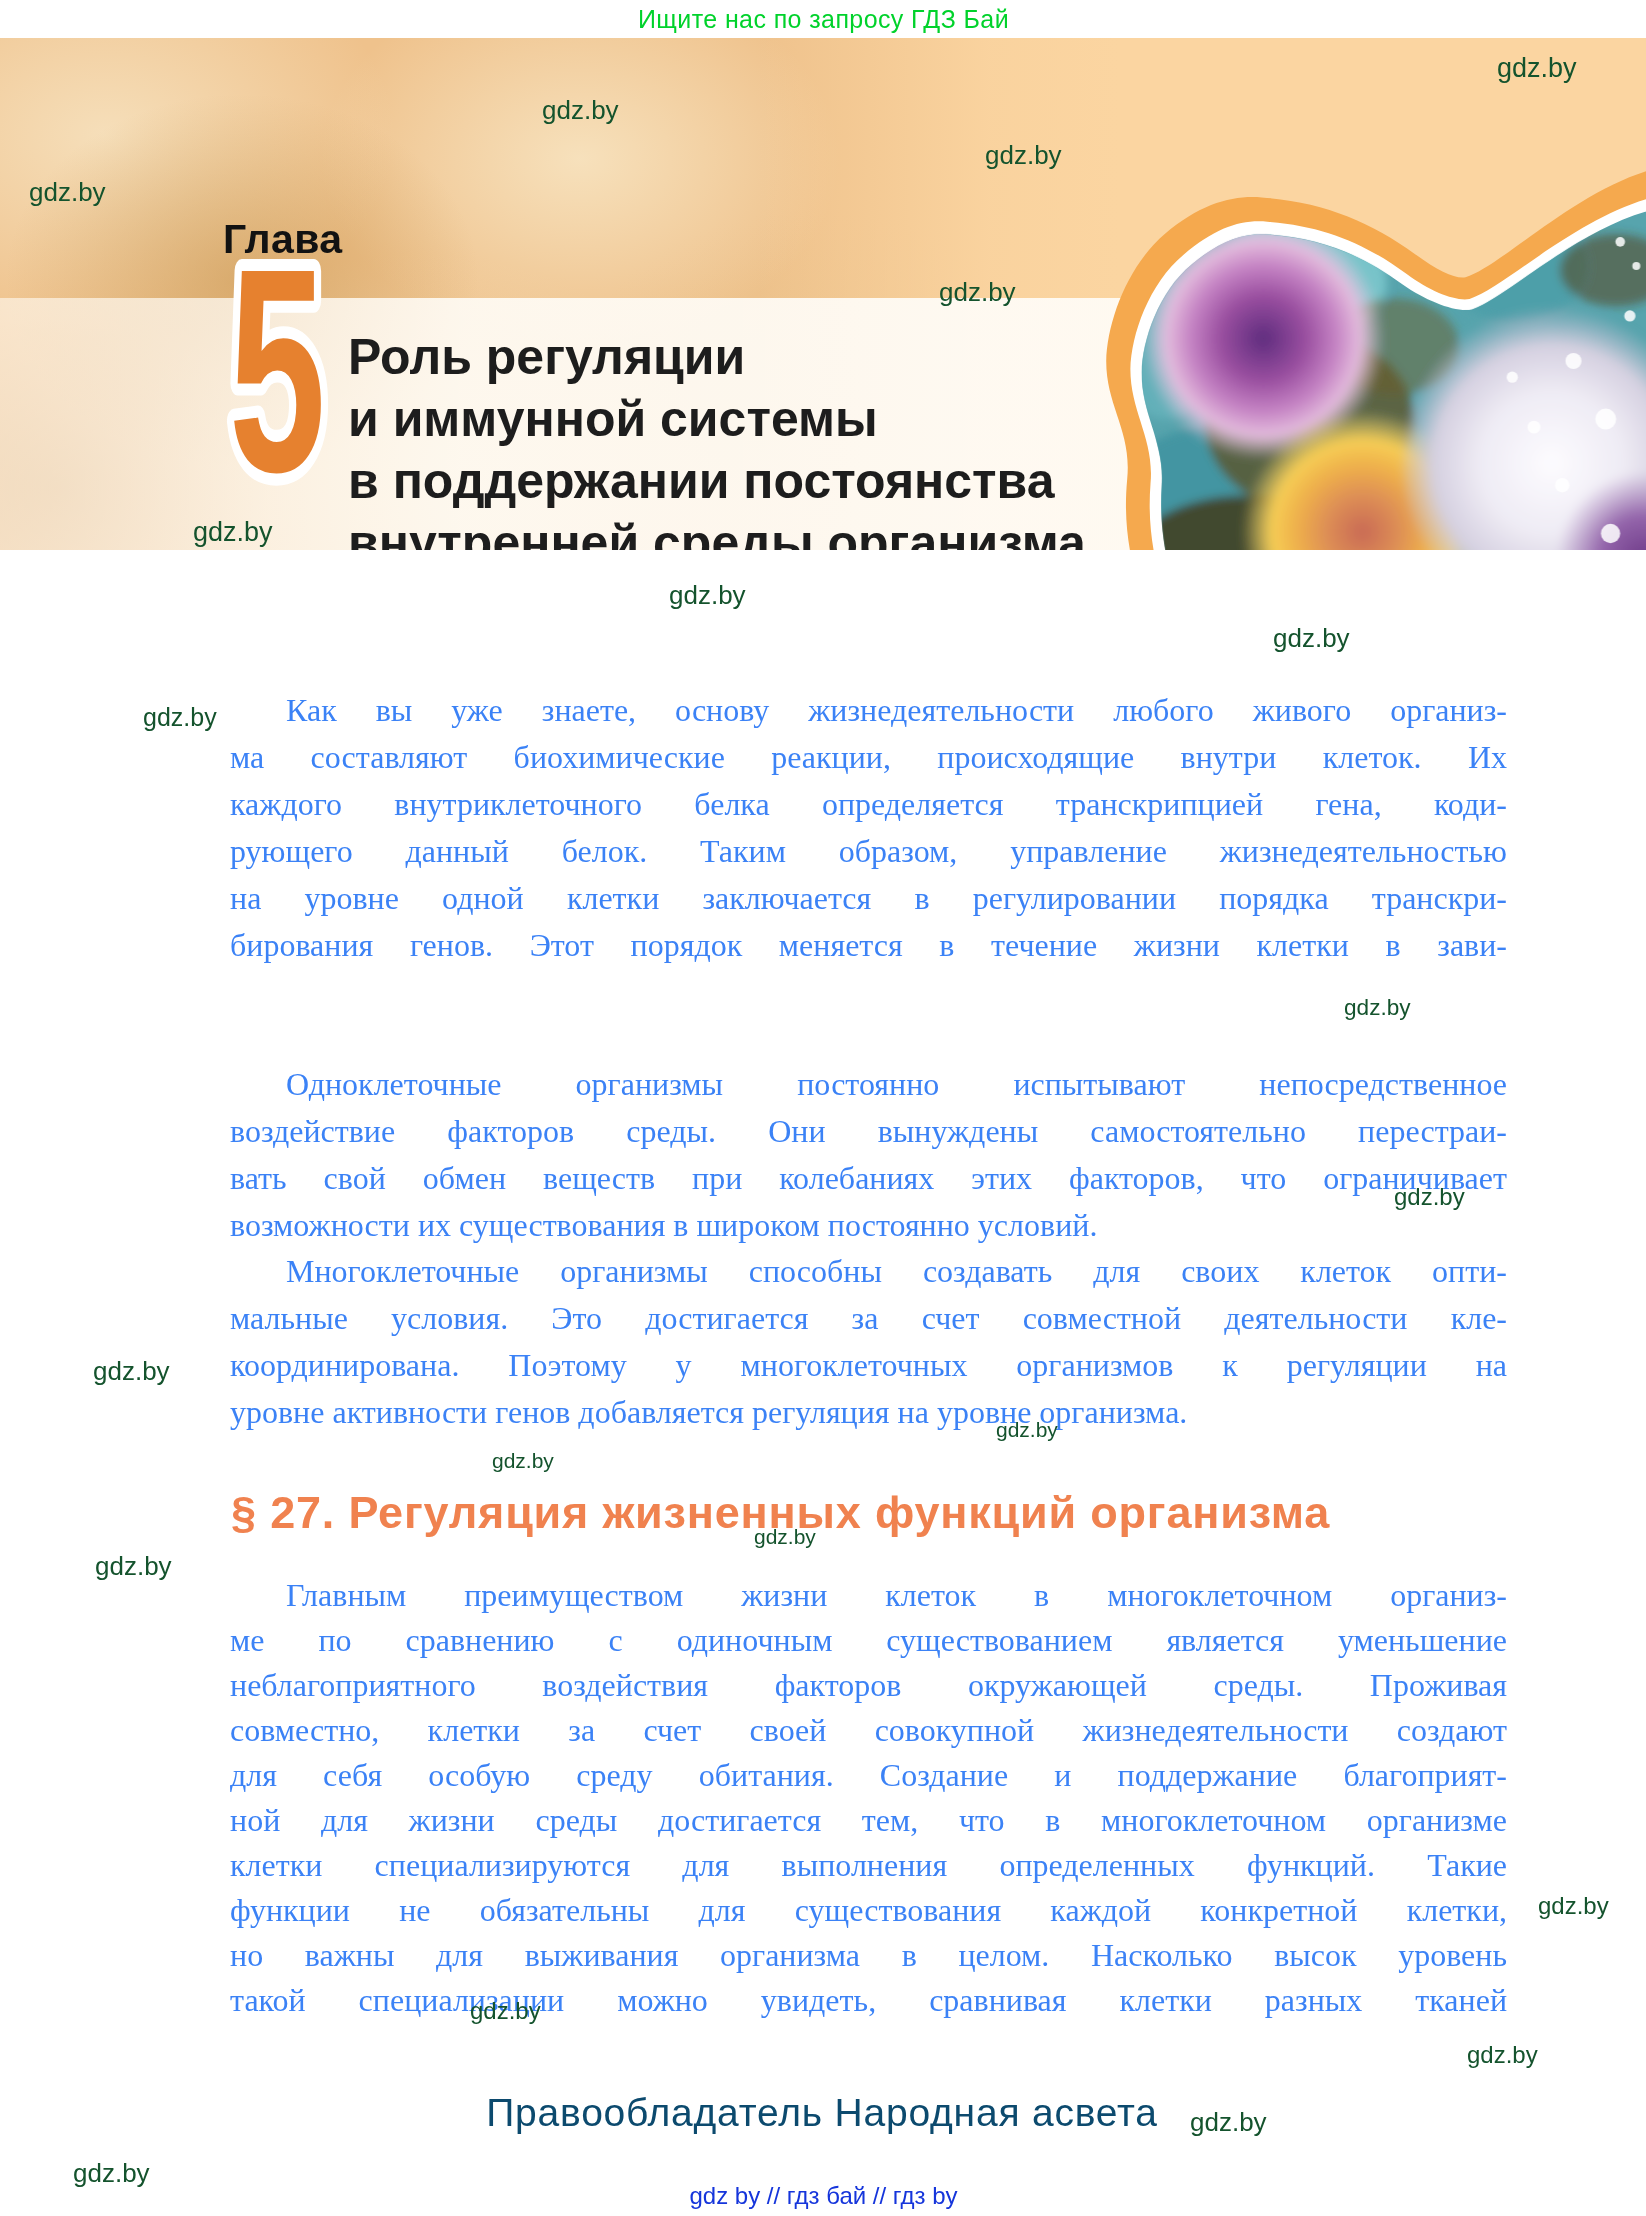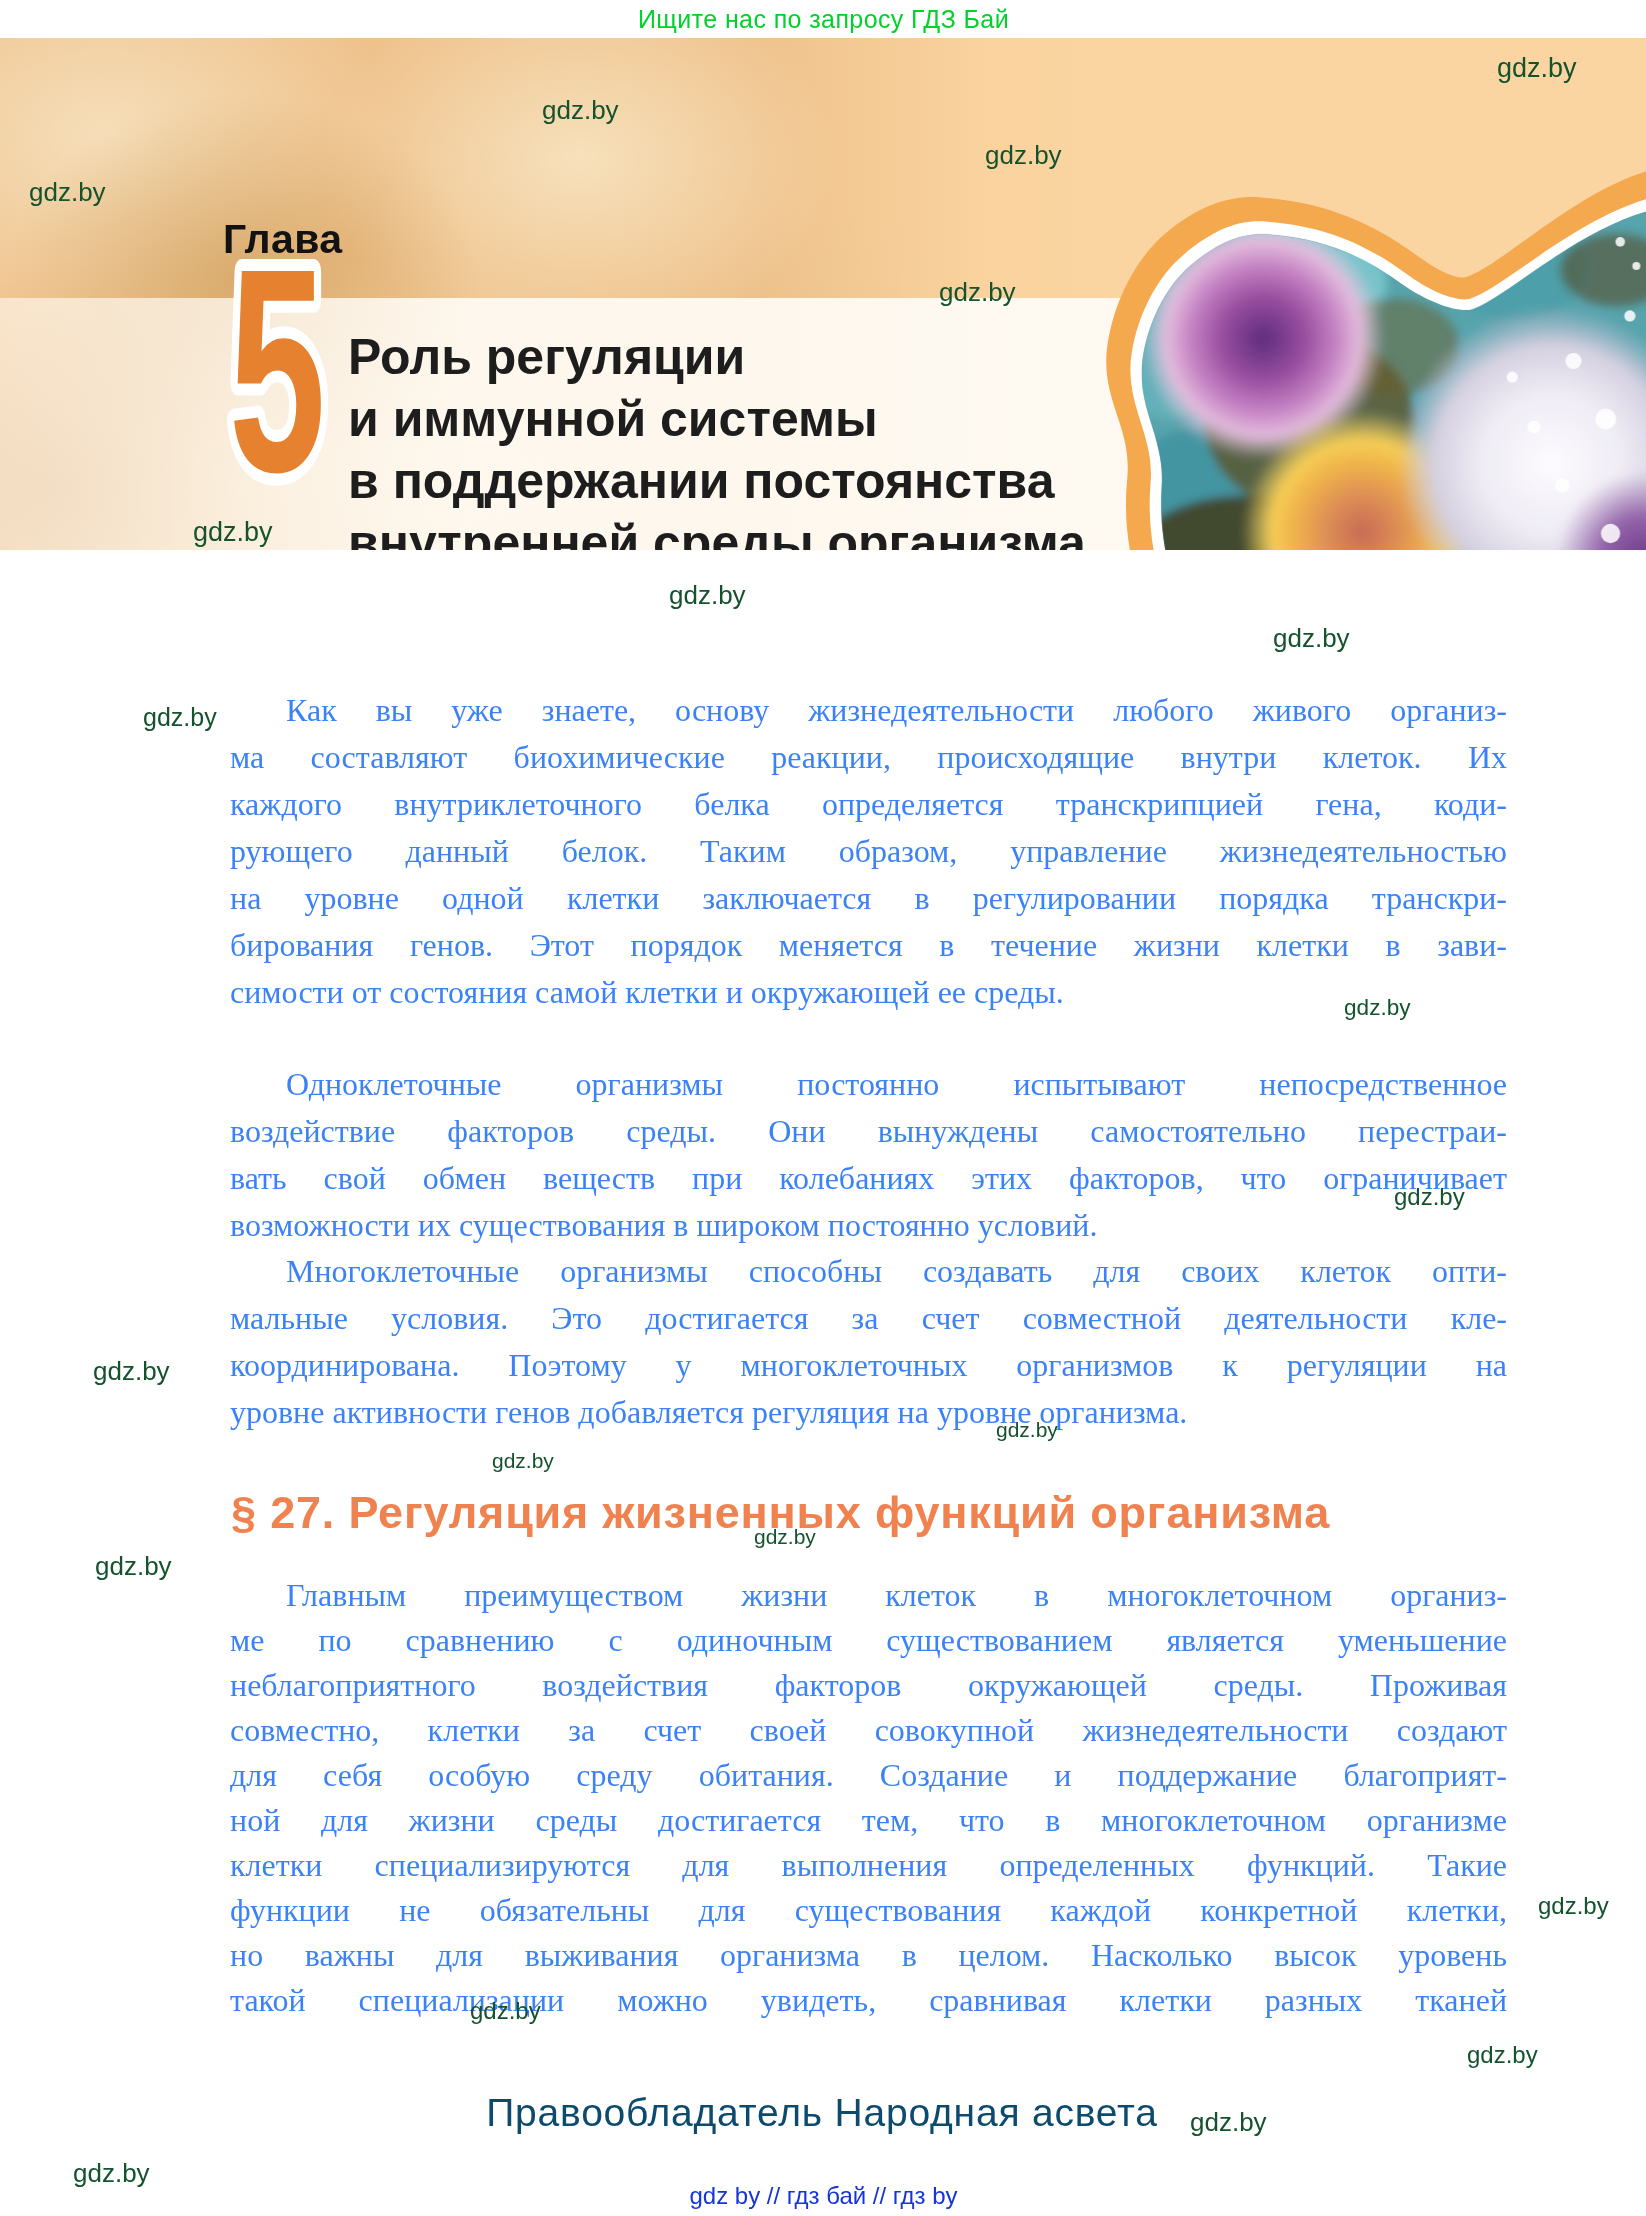--- a/index.html
+++ b/index.html
@@ -178,21 +178,20 @@
   </div>
 
   <div id="body-text">
       <div class="bodypara" style="top: 687px;">
         <div class="bodyline" style="height: 47px; line-height: 47px;"><span class="ind"></span>Как вы уже знаете, основу жизнедеятельности любого живого организ-</div>
         <div class="bodyline" style="height: 47px; line-height: 47px;">ма составляют биохимические реакции, происходящие внутри клеток. Их</div>
         <div class="bodyline" style="height: 47px; line-height: 47px;">каждого внутриклеточного белка определяется транскрипцией гена, коди-</div>
         <div class="bodyline" style="height: 47px; line-height: 47px;">рующего данный белок. Таким образом, управление жизнедеятельностью</div>
         <div class="bodyline" style="height: 47px; line-height: 47px;">на уровне одной клетки заключается в регулировании порядка транскри-</div>
         <div class="bodyline" style="height: 47px; line-height: 47px;">бирования генов. Этот порядок меняется в течение жизни клетки в зави-</div>
-        <div class="bodyline noj" style="height: 47px; line-height: 47px;">симости от состояния самой клетки и окружающей ее среды.</div>
       </div>
       <div class="bodypara" style="top: 1061px;">
         <div class="bodyline" style="height: 47px; line-height: 47px;"><span class="ind"></span>Одноклеточные организмы постоянно испытывают непосредственное</div>
         <div class="bodyline" style="height: 47px; line-height: 47px;">воздействие факторов среды. Они вынуждены самостоятельно перестраи-</div>
         <div class="bodyline" style="height: 47px; line-height: 47px;">вать свой обмен веществ при колебаниях этих факторов, что ограничивает</div>
         <div class="bodyline noj" style="height: 47px; line-height: 47px;">возможности их существования в широком постоянно условий.</div>
       </div>
       <div class="bodypara" style="top: 1248px;">
         <div class="bodyline" style="height: 47px; line-height: 47px;"><span class="ind"></span>Многоклеточные организмы способны создавать для своих клеток опти-</div>
         <div class="bodyline" style="height: 47px; line-height: 47px;">мальные условия. Это достигается за счет совместной деятельности кле-</div>

